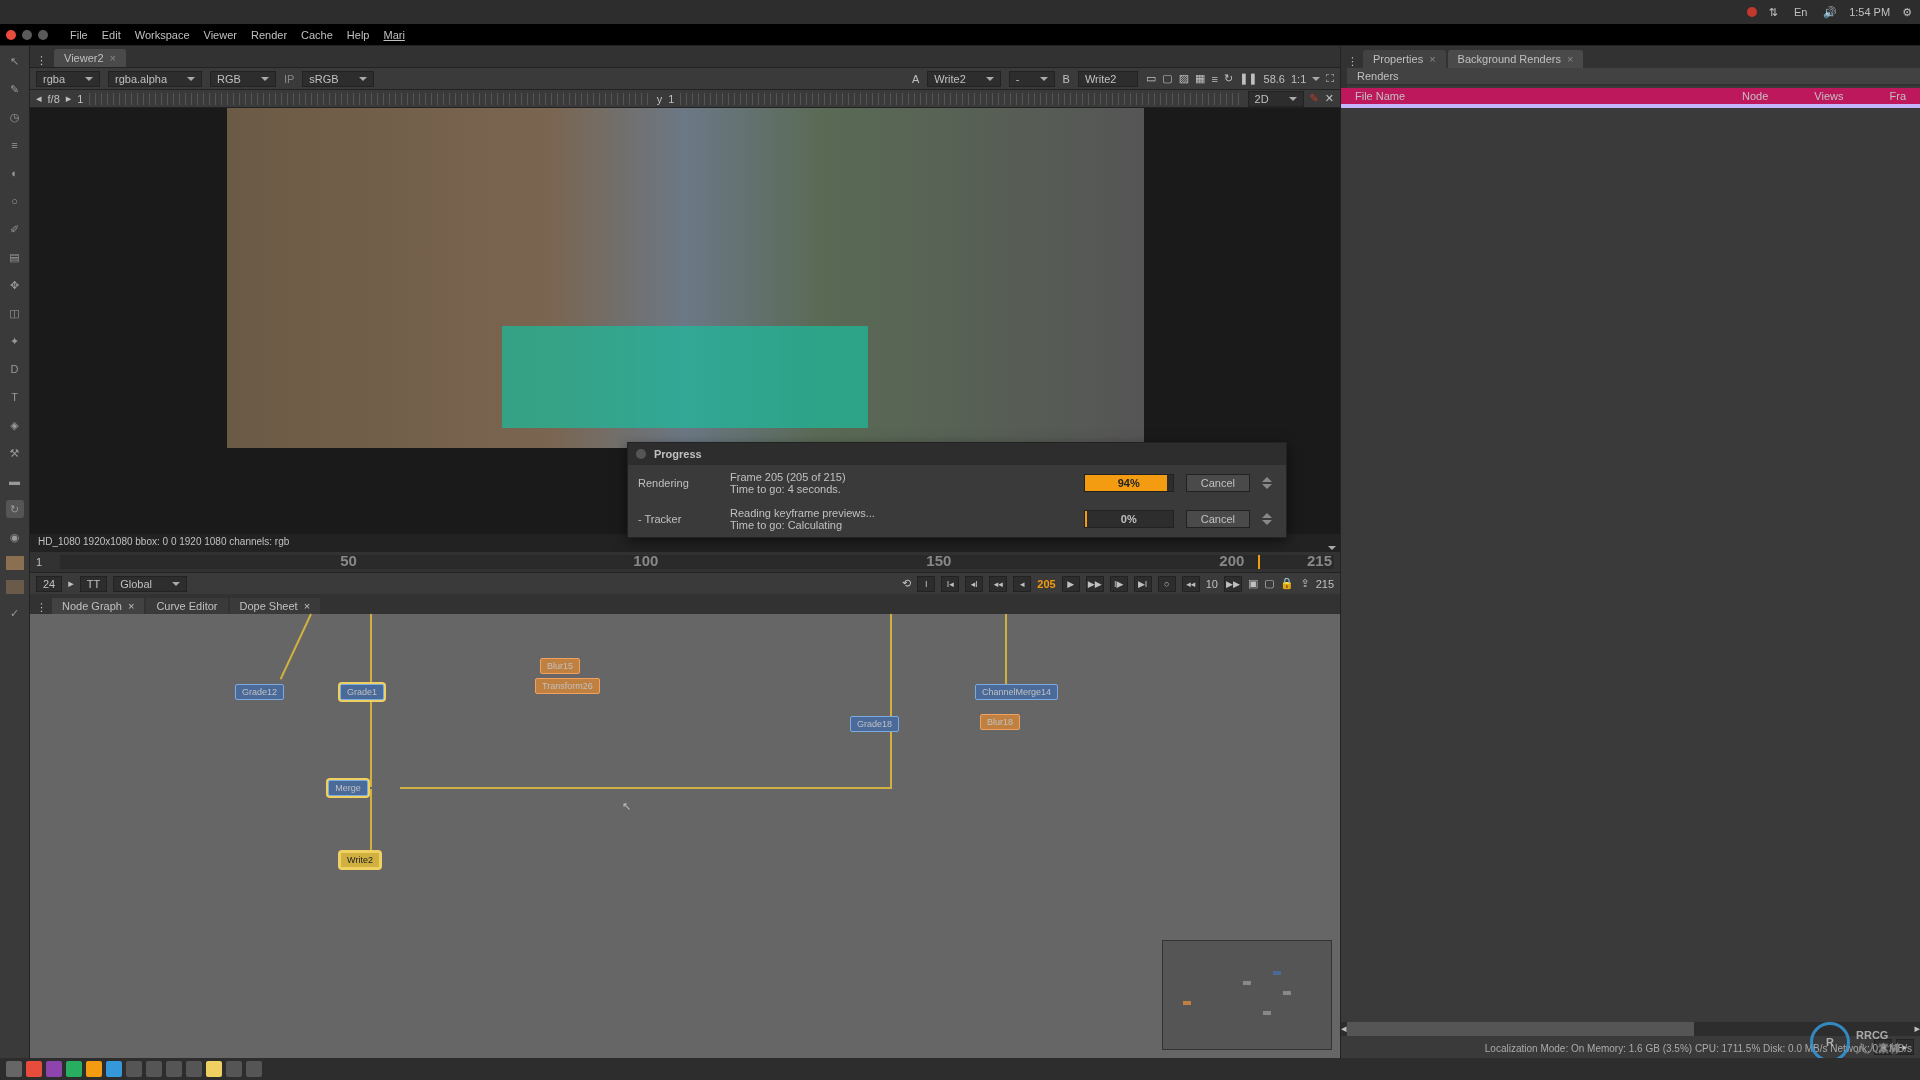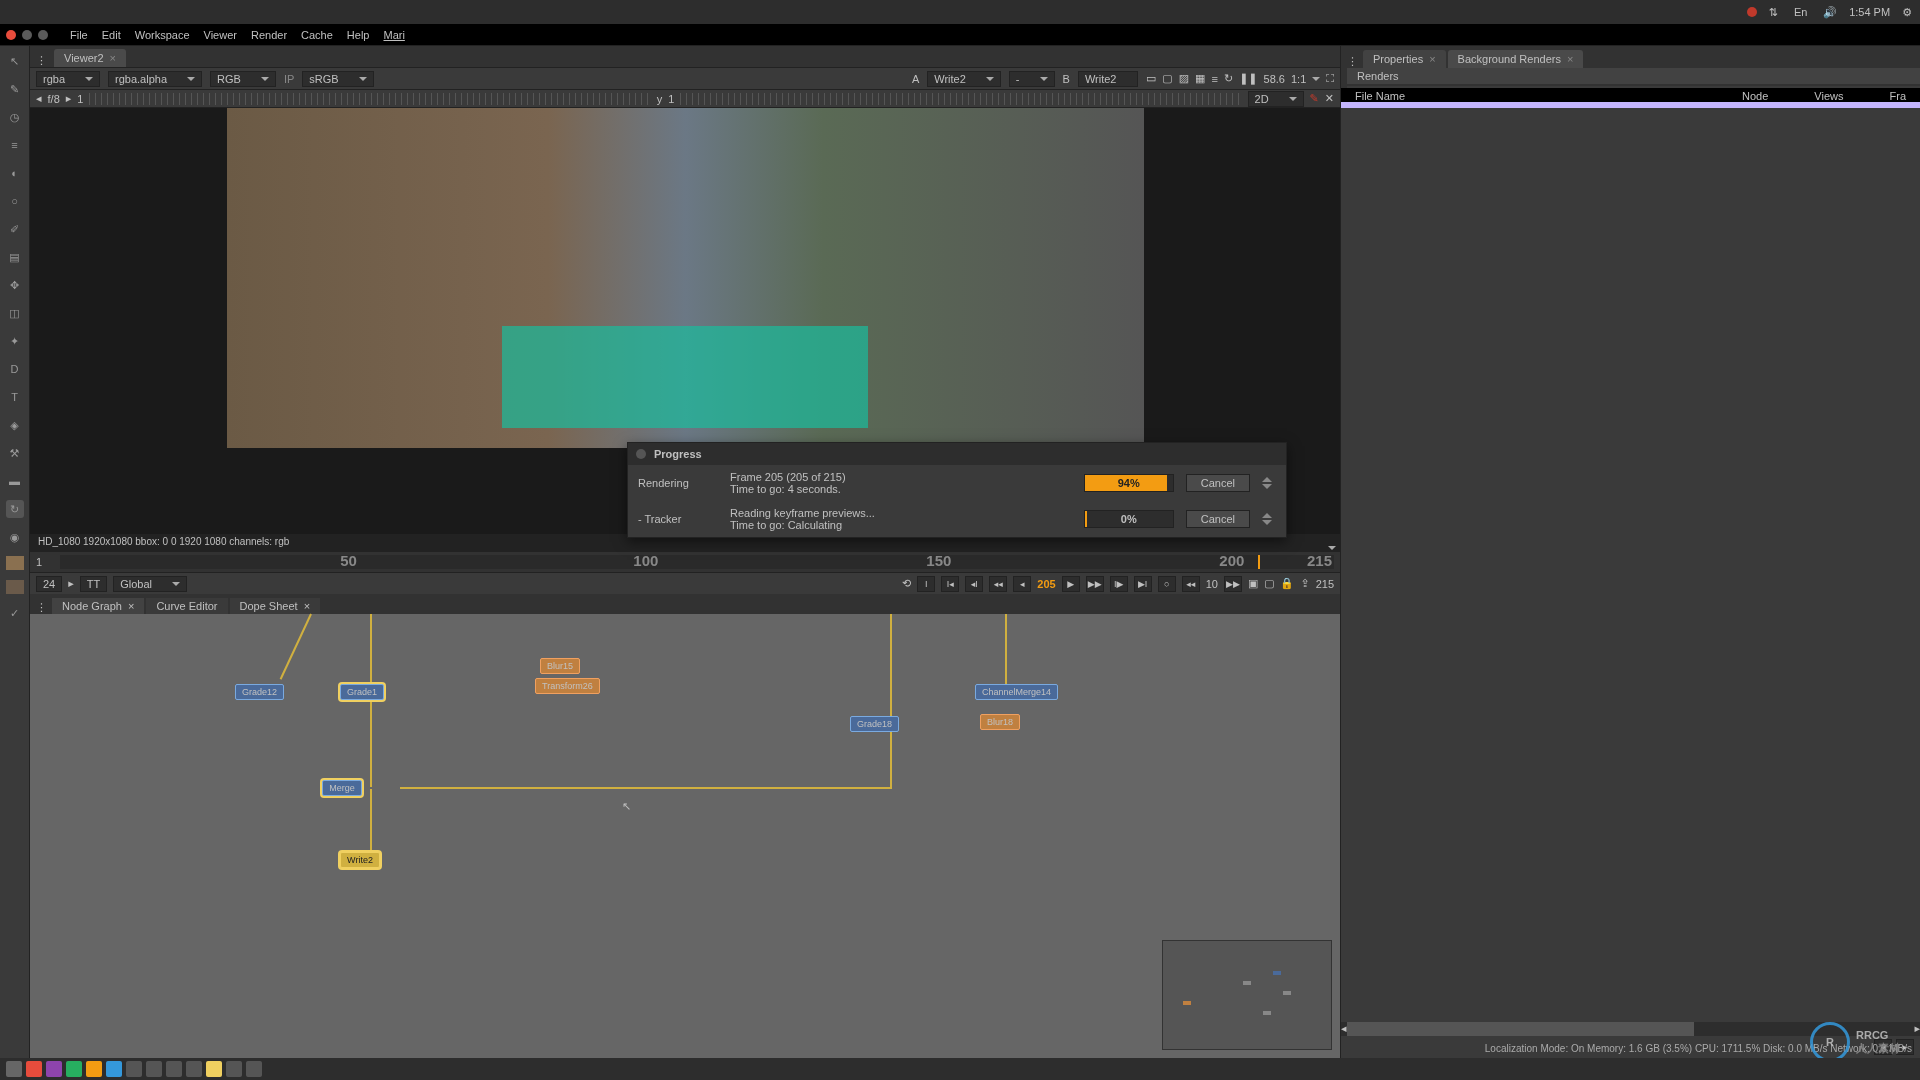--- a/index.html
+++ b/index.html
@@ -73,21 +73,21 @@
 .node.yellow { background: #d0b040; border-color: #f0d060; color: #222; }
 .node.sel { box-shadow: 0 0 0 2px #f0d060; }
 .wire { position: absolute; background: #d0b040; }
 .minimap { position: absolute; right: 8px; bottom: 8px; width: 170px; height: 110px; background: #555; border: 1px solid #333; }
 .minimap .mini-node { position: absolute; width: 8px; height: 4px; background: #888; }
 
 
 .right-panel { width: 580px; background: #3a3a3a; border-left: 1px solid #222; display: flex; flex-direction: column; }
 .rp-tabs { height: 22px; display: flex; align-items: flex-end; background: #323232; padding-left: 6px; gap: 2px; }
 .rp-subtabs { height: 20px; display: flex; padding-left: 6px; gap: 2px; background: #323232; flex-direction: column; }
-.rp-headers { height: 20px; background: #000000; display: flex; padding: 0 6px; border-bottom: 6px solid #c4b5fd; }
+.rp-headers { height: 20px; background: #be185d; display: flex; padding: 0 6px; border-bottom: 4px solid #c4b5fd; }
 .rp-headers span { padding: 2px 8px; }
 .rp-body { flex: 1; }
 .rp-scroll { height: 14px; background: #2d2d2d; display: flex; }
 .rp-scroll .thumb { width: 60%; height: 100%; background: #555; }
 .rp-nav { height: 22px; background: #3a3a3a; display: flex; align-items: center; justify-content: flex-end; gap: 4px; padding: 0 6px; }
 
 
 .progress-dialog { position: absolute; left: 627px; top: 442px; width: 660px; background: #3a3a3a; border: 1px solid #222; box-shadow: 0 4px 12px rgba(0,0,0,0.5); z-index: 100; }
 .pd-title { height: 22px; background: #2d2d2d; display: flex; align-items: center; padding: 0 8px; gap: 8px; }
 .pd-title .dot { width: 10px; height: 10px; border-radius: 50%; background: #555; }
@@ -324,21 +324,21 @@
       <div class="wire" style="left:340px;top:78px;width:2px;height:95px"></div>
       <div class="wire" style="left:340px;top:175px;width:2px;height:70px"></div>
       <div class="wire" style="left:370px;top:173px;width:490px;height:2px"></div>
       <div class="wire" style="left:860px;top:0;width:2px;height:175px"></div>
       <div class="wire" style="left:975px;top:0;width:2px;height:75px"></div>
 
       <div class="node blue" style="left:205px;top:70px">Grade12</div>
       <div class="node blue sel" style="left:310px;top:70px">Grade1</div>
       <div class="node orange" style="left:510px;top:44px">Blur15</div>
       <div class="node orange" style="left:505px;top:64px">Transform26</div>
-      <div class="node blue sel" style="left:292px;top:166px">Merge</div>
+      <div class="node blue sel" style="left:298px;top:166px">Merge</div>
       <div class="node blue" style="left:820px;top:102px">Grade18</div>
       <div class="node blue" style="left:945px;top:70px">ChannelMerge14</div>
       <div class="node orange" style="left:950px;top:100px">Blur18</div>
       <div class="node yellow sel" style="left:310px;top:238px">Write2</div>
 
       <div style="position:absolute;left:592px;top:186px">↖</div>
 
       <div class="minimap">
         <div class="mini-node" style="left:20px;top:60px;background:#c08040"></div>
         <div class="mini-node" style="left:80px;top:40px"></div>

